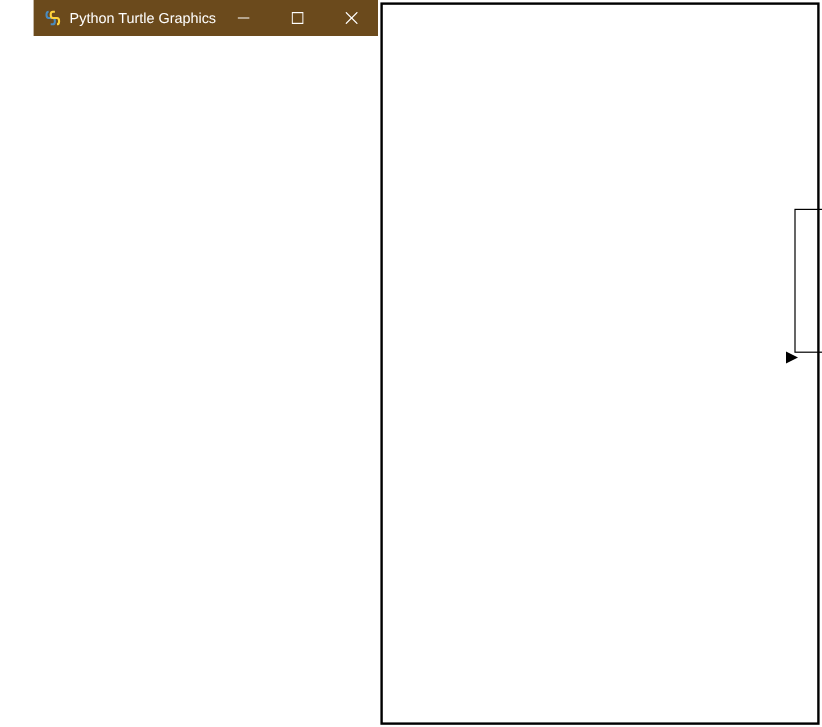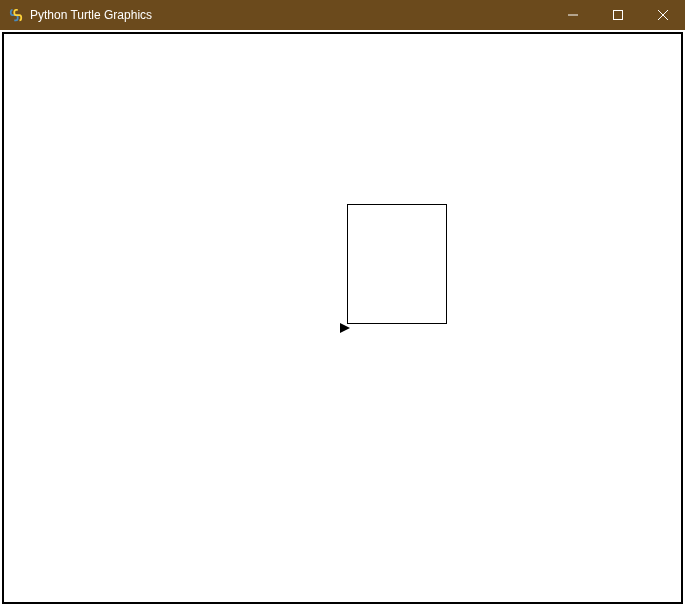--- a/index.html
+++ b/index.html
@@ -11,21 +11,21 @@
       width: 685px;
       height: 606px;
       font-family: "Segoe UI", Tahoma, sans-serif;
       background: #ffffff;
       overflow: hidden;
     }
     .window {
       width: 100%;
       height: 100%;
       display: flex;
-      flex-direction: column;
+      padding-left: 28px;
     }
     .titlebar {
       height: 30px;
       background: #6b4a1c;
       color: #ffffff;
       display: flex;
       align-items: center;
       padding-left: 8px;
       font-size: 12px;
       position: relative;

